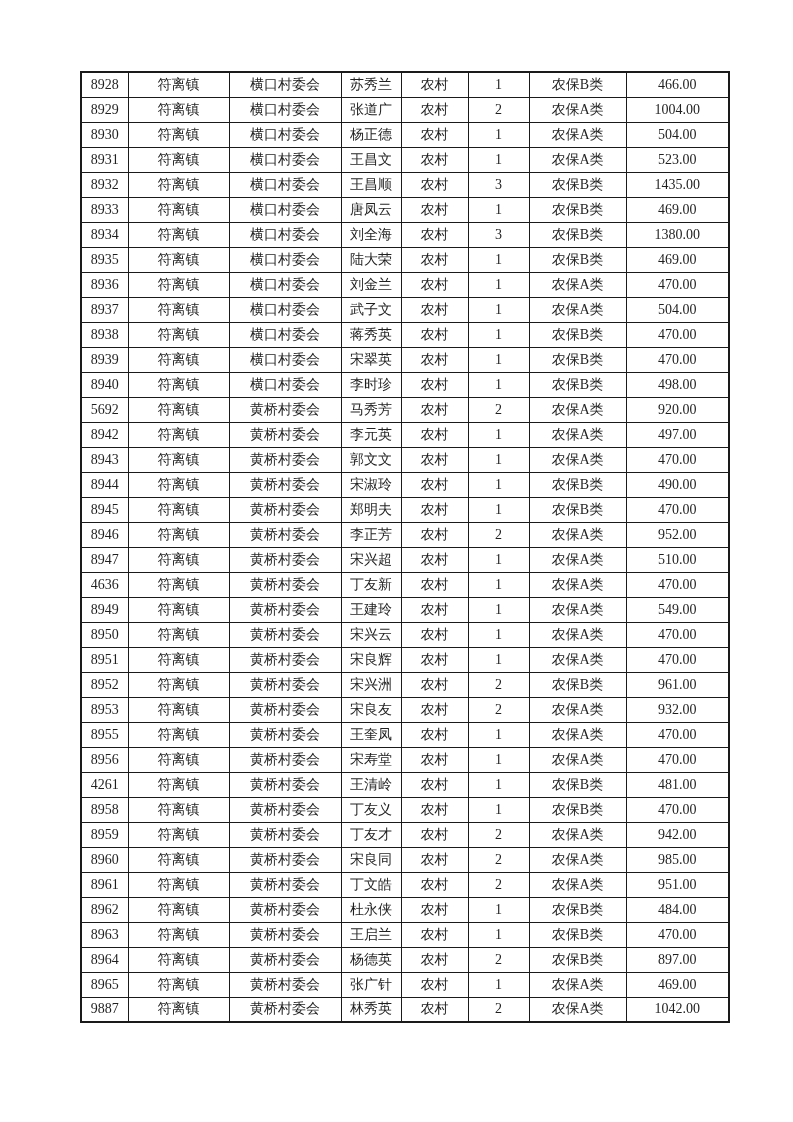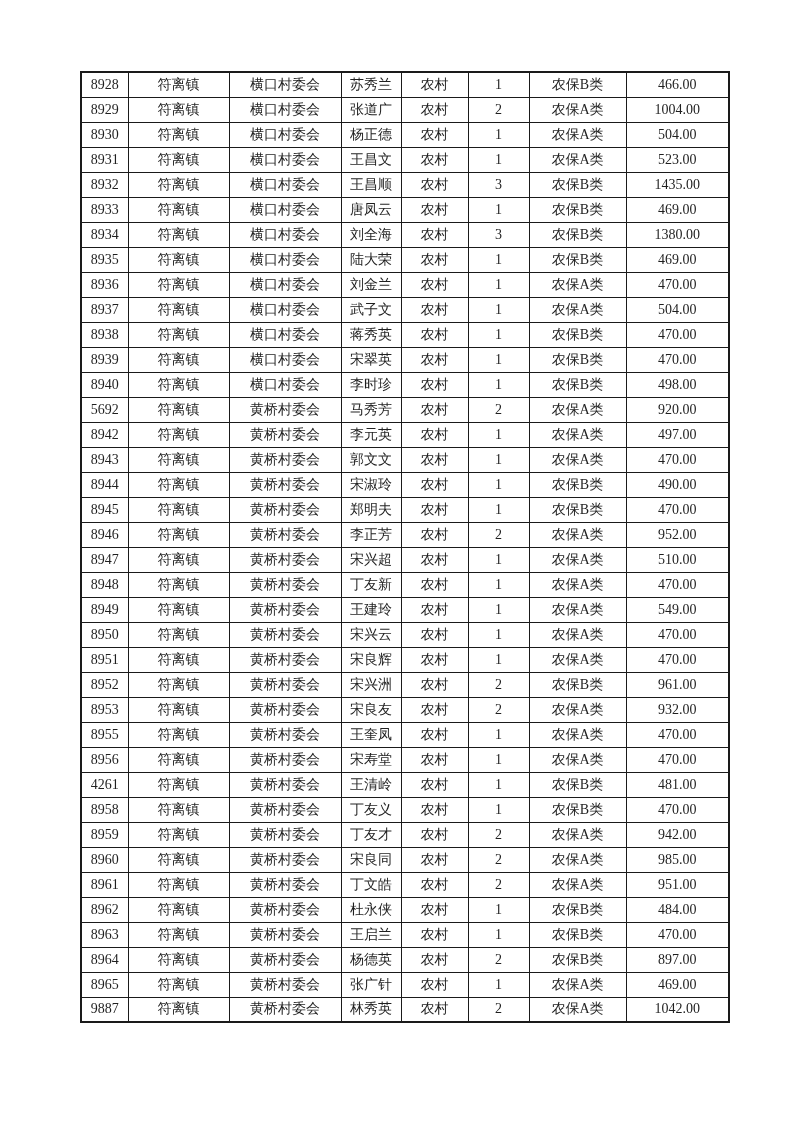--- a/index.html
+++ b/index.html
@@ -284,21 +284,21 @@
     <td>符离镇</td>
     <td>黄桥村委会</td>
     <td>宋兴超</td>
     <td>农村</td>
     <td>1</td>
     <td>农保A类</td>
     <td>510.00</td>
   </tr>
 
   <tr>
-    <td>8948</td>
+    <td>4636</td>
     <td>符离镇</td>
     <td>黄桥村委会</td>
     <td>丁友新</td>
     <td>农村</td>
     <td>1</td>
     <td>农保A类</td>
     <td>470.00</td>
   </tr>
 
   <tr>

